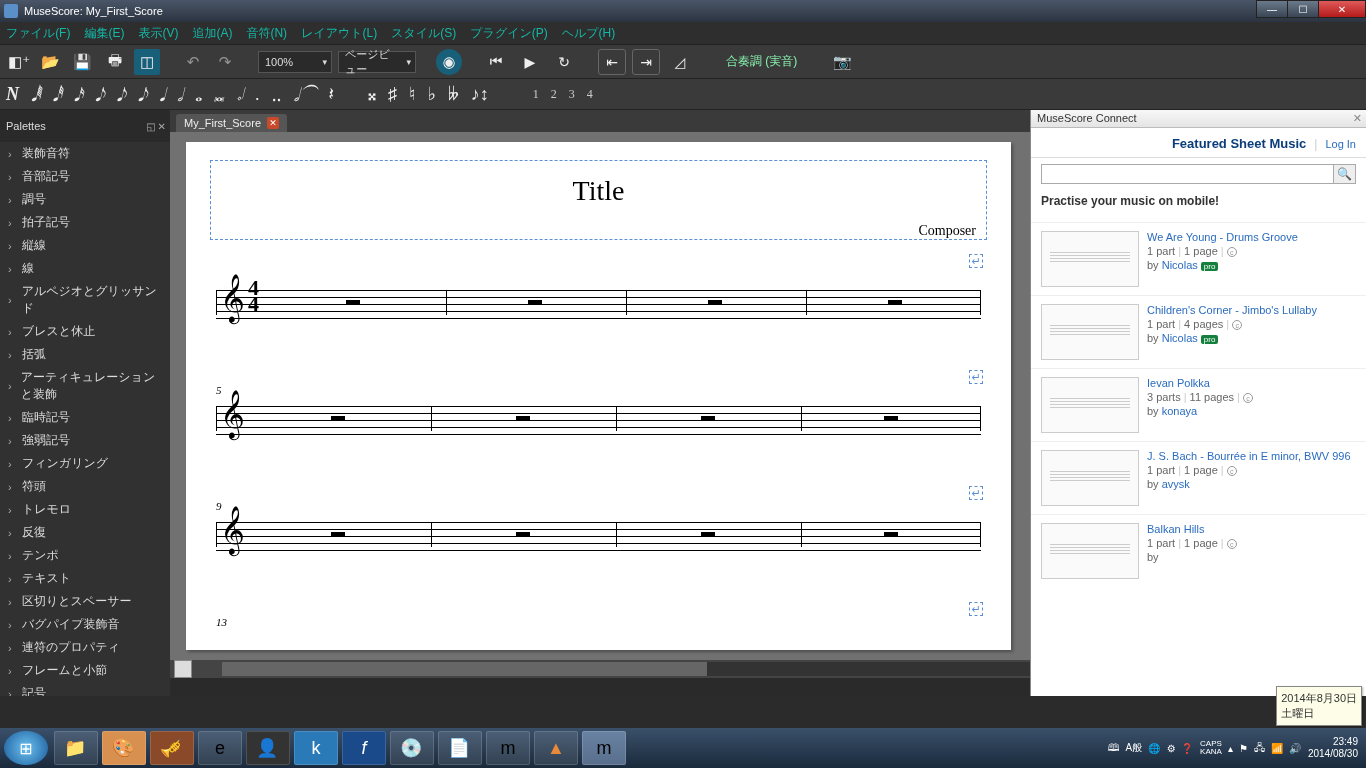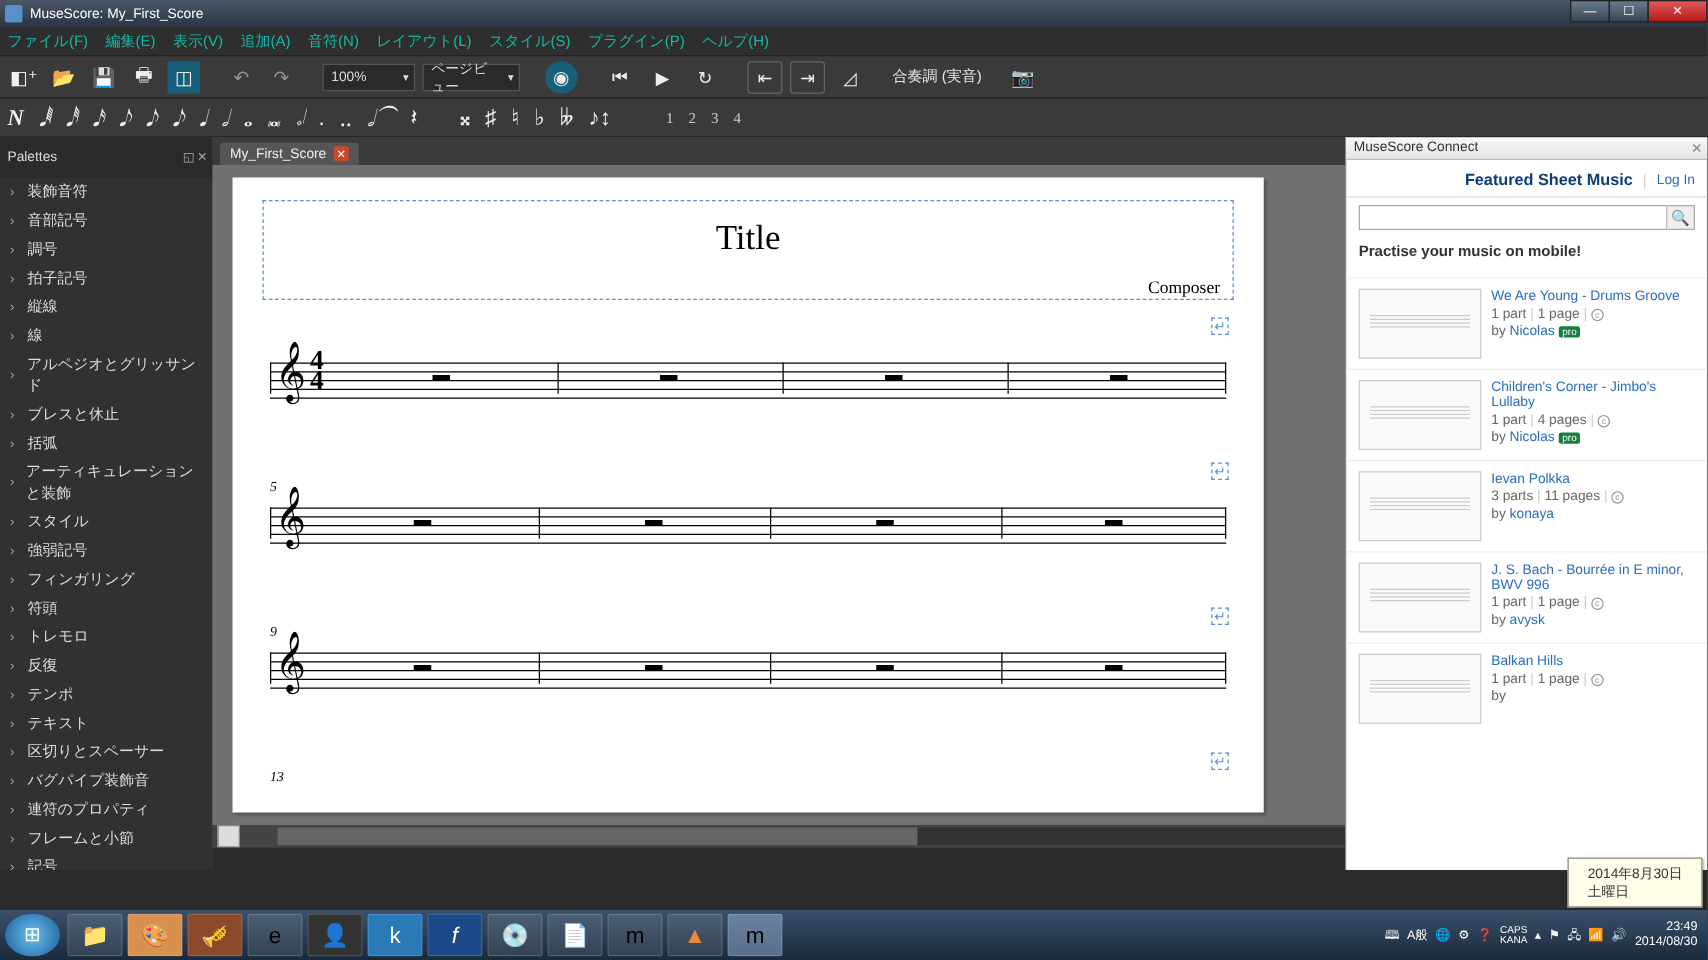--- a/index.html
+++ b/index.html
@@ -15,21 +15,21 @@
 .menubar span { cursor: default; }
 
 .toolbar1 { height: 34px; background: #3a3a3a; display: flex; align-items: center; padding: 0 6px; gap: 6px; border-top: 1px solid #222; }
 .tbtn { width: 26px; height: 26px; display: flex; align-items: center; justify-content: center; color: #eee; font-size: 15px; border-radius: 2px; }
 .tbtn.active { background: #18607a; }
 .tsep { width: 8px; }
 .dropdown { height: 22px; background: #2a2a2a; border: 1px solid #555; color: #ddd; font-size: 11px; padding: 0 18px 0 6px; display: flex; align-items: center; position: relative; }
 .dropdown::after { content: "▾"; position: absolute; right: 4px; font-size: 9px; }
 .playbtn { width: 28px; height: 26px; display: flex; align-items: center; justify-content: center; color: #eee; font-size: 14px; }
 .loopbtn { border: 1px solid #666; border-radius: 3px; }
-.tlabel { color: #e5e5e5; font-size: 12px; margin: 0 0; }
+.tlabel { color: #86efac; font-size: 12px; margin: 0 12px; }
 
 .toolbar2 { height: 32px; background: #3a3a3a; display: flex; align-items: center; padding: 0 6px; gap: 12px; border-top: 1px solid #222; border-bottom: 1px solid #222; color: #eee; font-size: 18px; font-family: "Times New Roman", serif; }
 .toolbar2 .note { display: flex; align-items: flex-end; height: 24px; font-style: italic; }
 .toolbar2 .num { font-size: 12px; font-family: "Segoe UI"; color: #ccc; }
 
 .main { display: flex; height: 586px; }
 
 .palettes { width: 170px; background: #313131; color: #ddd; font-size: 12px; overflow: hidden; }
 .pal-header { height: 18px; background: #2a2a2a; display: flex; align-items: center; padding: 16px 6px; position: relative; font-size: 11px; }
 .pal-header .palbtns { position: absolute; right: 4px; display: flex; gap: 2px; color: #aaa; font-size: 10px; }
@@ -55,21 +55,21 @@
 .timesig { position: absolute; left: 32px; top: -2px; font-family: serif; font-size: 22px; font-weight: bold; line-height: 16px; }
 .barline { position: absolute; top: 8px; height: 25px; width: 1px; background: #000; }
 .mrest { position: absolute; top: 18px; width: 14px; height: 4px; background: #000; }
 .measnum { position: absolute; left: 0; top: -14px; font-family: "Times New Roman", serif; font-size: 11px; font-style: italic; }
 
 .scroll-h { height: 18px; background: #444; display: flex; align-items: center; }
 .scroll-h .thumb-area { margin-left: 26px; flex: 1; height: 14px; background: #333; position: relative; }
 .scroll-h .thumb { position: absolute; left: 0; width: 60%; height: 100%; background: #666; }
 .scroll-h .pagethumb { width: 18px; height: 18px; background: #ddd; margin: 0 4px; border: 1px solid #888; }
 
-.right-panel { width: 290px; background: #fff; border-left: 1px solid #888; display: flex; flex-direction: column; font-size: 12px; }
+.right-panel { width: 336px; background: #fff; border-left: 1px solid #888; display: flex; flex-direction: column; font-size: 12px; }
 .rp-title { height: 18px; background: linear-gradient(#f8f8f8,#e4e4e4); border-bottom: 1px solid #bbb; padding: 2px 6px; font-size: 11px; color: #333; position: relative; }
 .rp-title .x { position: absolute; right: 4px; top: 2px; color: #888; }
 .rp-header { padding: 8px 10px 6px; border-bottom: 1px solid #ddd; display: flex; justify-content: flex-end; align-items: center; gap: 8px; }
 .rp-header b { color: #0a3d7a; font-size: 13px; }
 .rp-header a { color: #2a6cbf; text-decoration: none; font-size: 11px; }
 .searchbar { padding: 6px 10px; display: flex; }
 .searchbar input { flex: 1; border: 1px solid #aaa; height: 20px; padding: 0 4px; }
 .searchbar .go { width: 22px; height: 20px; border: 1px solid #aaa; border-left: none; background: #eee; display: flex; align-items: center; justify-content: center; font-size: 12px; }
 .promo { padding: 4px 10px 8px; }
 .promo-title { font-weight: bold; color: #333; font-size: 12px; margin-bottom: 6px; }
@@ -86,21 +86,21 @@
 .ccicon { display: inline-block; width: 10px; height: 10px; border: 1px solid #999; border-radius: 50%; font-size: 7px; color: #999; text-align: center; line-height: 9px; }
 
 .bottombar { height: 18px; background: #2a2a2a; }
 
 .taskbar { position: absolute; bottom: 0; left: 0; right: 0; height: 40px; background: linear-gradient(#3a506a, #1a2a3c); display: flex; align-items: center; padding: 0 4px; }
 .taskbar .start { width: 44px; height: 34px; background: radial-gradient(circle, #6bc1f0, #1a5a9a); border-radius: 50%; margin-right: 4px; display:flex; align-items:center; justify-content:center; color:#fff; font-size:16px; }
 .taskicon { width: 44px; height: 34px; margin: 0 2px; background: rgba(255,255,255,0.1); border: 1px solid rgba(255,255,255,0.15); display: flex; align-items: center; justify-content: center; font-size: 18px; border-radius: 2px; }
 .taskicon.active { background: rgba(180,210,255,0.4); }
 .tray { margin-left: auto; display: flex; align-items: center; color: #fff; font-size: 10px; gap: 6px; padding-right: 4px; }
 .tray .clock { text-align: right; line-height: 1.2; }
-.ime-tooltip { position: absolute; right: 4px; bottom: 42px; background: #fdfde8; border: 1px solid #888; padding: 4px 15px; font-size: 11px; color: #333; box-shadow: 1px 1px 2px rgba(0,0,0,0.3); }
+.ime-tooltip { position: absolute; right: 4px; bottom: 42px; background: #fdfde8; border: 1px solid #888; padding: 4px 4px; font-size: 11px; color: #333; box-shadow: 1px 1px 2px rgba(0,0,0,0.3); }
 </style>
 </head>
 <body>
 
 <div class="titlebar">
   <span class="app-icon"></span>
   <span>MuseScore: My_First_Score</span>
   <div class="winbtns">
     <div class="winbtn">—</div>
     <div class="winbtn">☐</div>
@@ -197,21 +197,21 @@
         <div class="pal-item">装飾音符</div>
         <div class="pal-item">音部記号</div>
         <div class="pal-item">調号</div>
         <div class="pal-item">拍子記号</div>
         <div class="pal-item">縦線</div>
         <div class="pal-item">線</div>
         <div class="pal-item">アルペジオとグリッサンド</div>
         <div class="pal-item">ブレスと休止</div>
         <div class="pal-item">括弧</div>
         <div class="pal-item">アーティキュレーションと装飾</div>
-        <div class="pal-item">スタイル</div>
+        <div class="pal-item">臨時記号</div>
         <div class="pal-item">強弱記号</div>
         <div class="pal-item">フィンガリング</div>
         <div class="pal-item">符頭</div>
         <div class="pal-item">トレモロ</div>
         <div class="pal-item">反復</div>
         <div class="pal-item">テンポ</div>
         <div class="pal-item">テキスト</div>
         <div class="pal-item">区切りとスペーサー</div>
         <div class="pal-item">バグパイプ装飾音</div>
         <div class="pal-item">連符のプロパティ</div>

